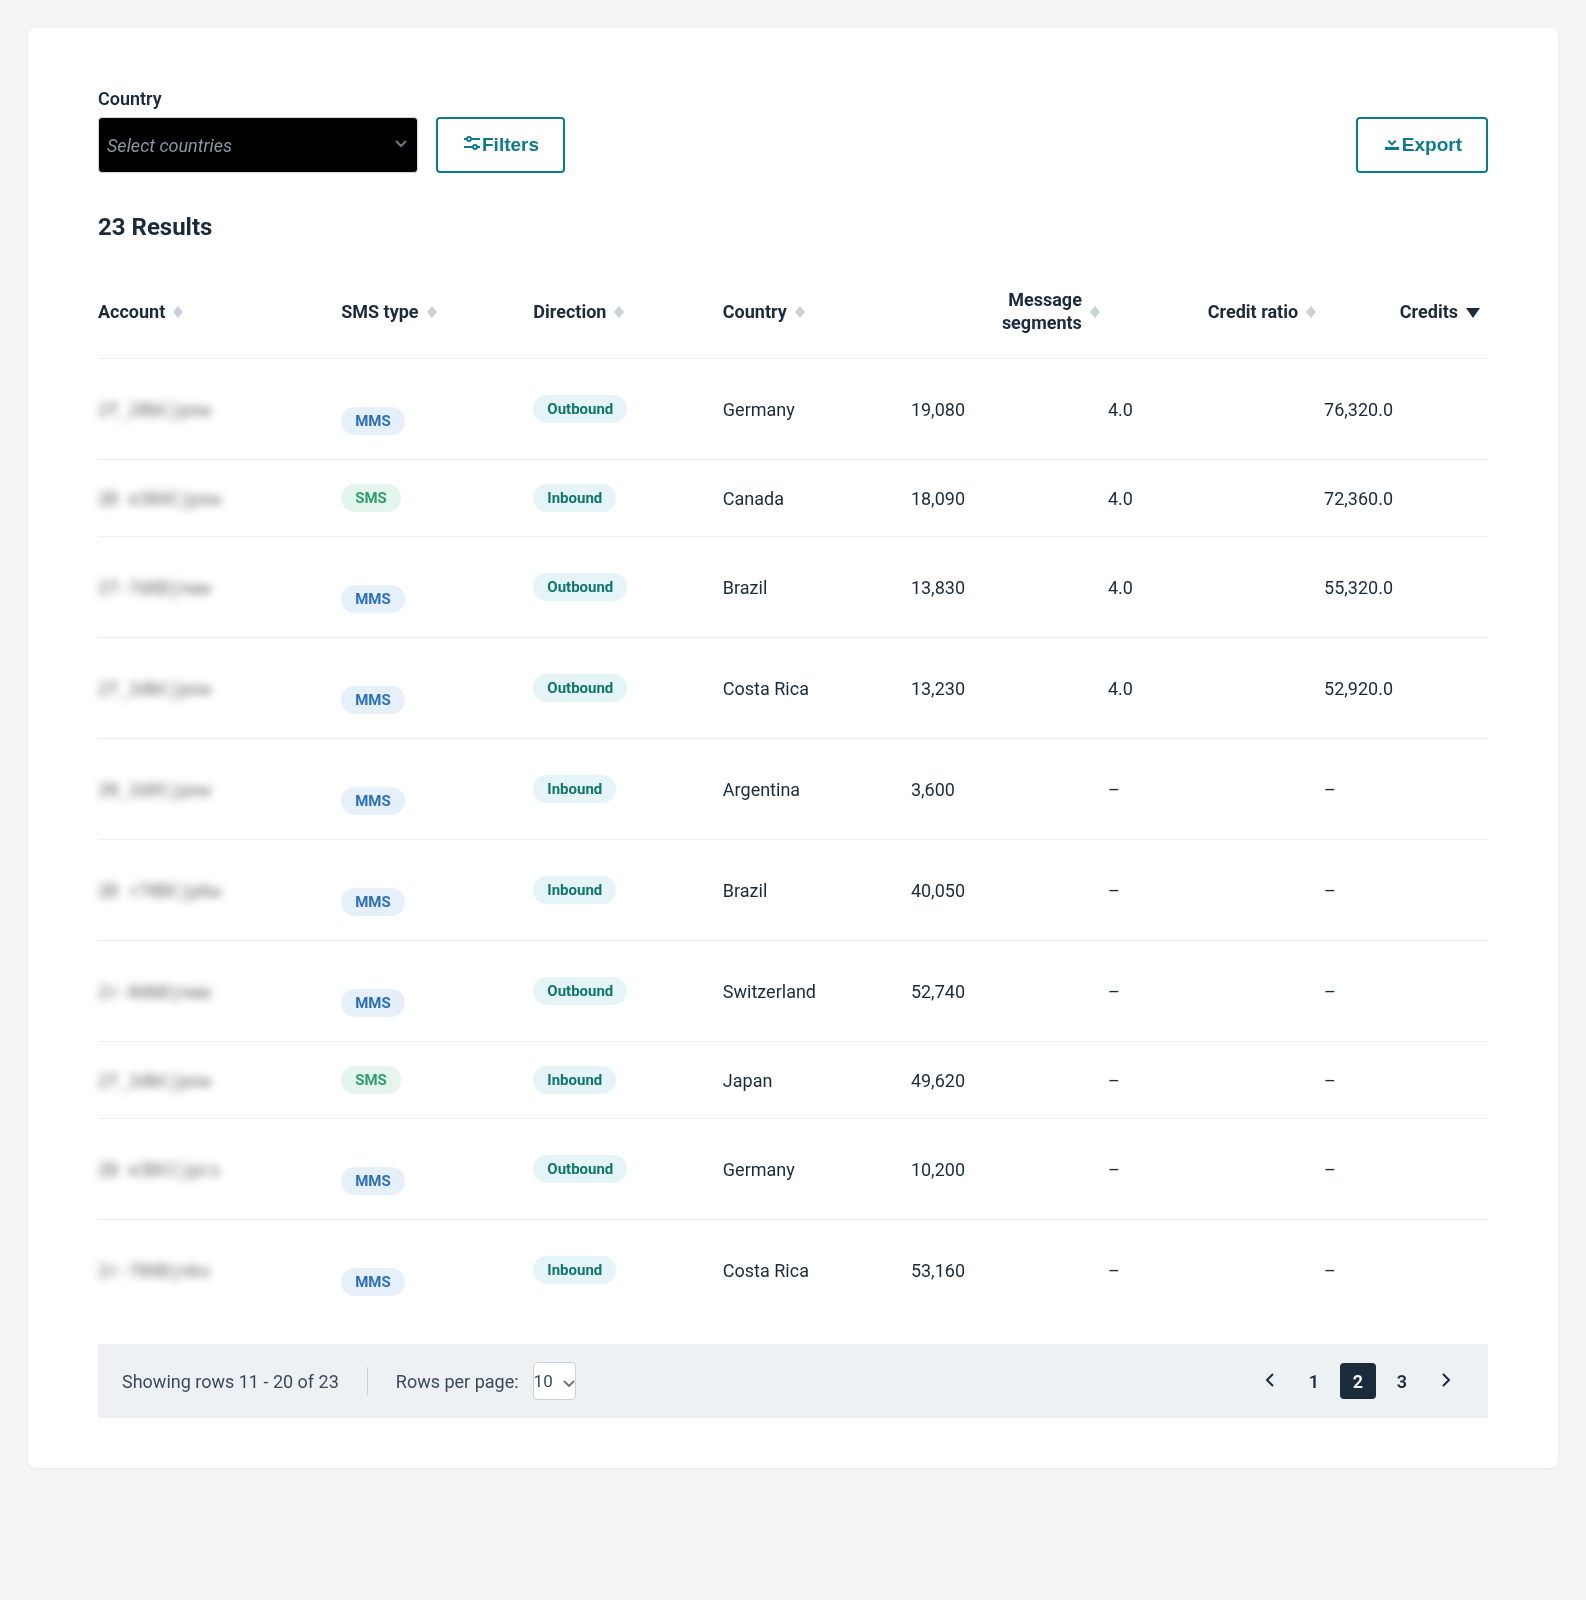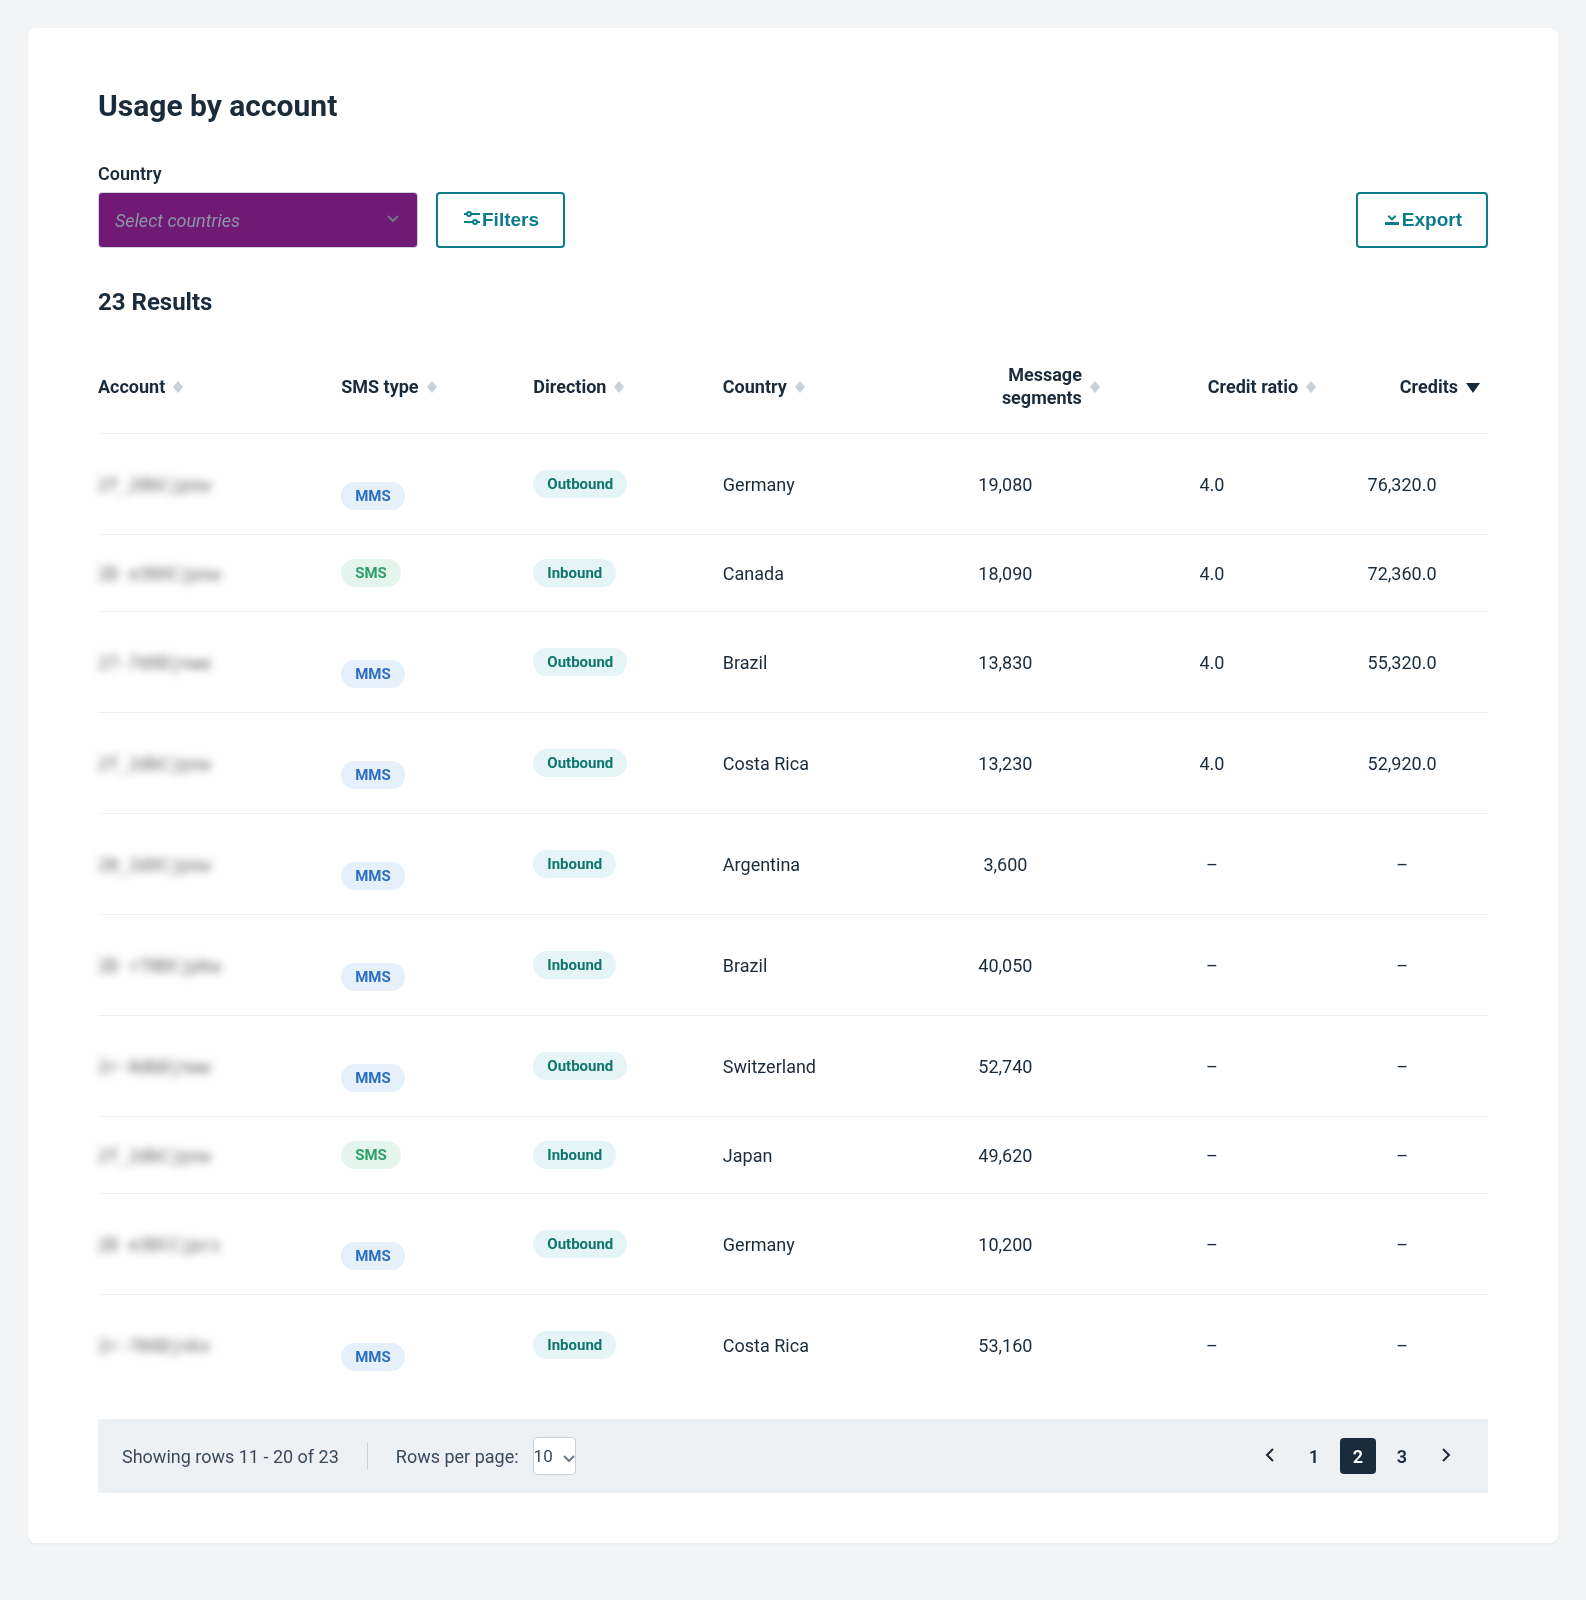--- a/index.html
+++ b/index.html
@@ -37,26 +37,26 @@
   font-size: 18px;
   font-weight: 600;
   color: #1a2b3c;
   margin-bottom: 8px;
 }
 .select {
   height: 56px;
   width: 320px;
   border: 1px solid #d0d7de;
   border-radius: 4px;
-  padding: 0 16px;
+  padding: 0 8px;
   display: flex;
   align-items: center;
   justify-content: space-between;
   cursor: pointer;
-  background: #701a75;
+  background: #000000;
 }
 .select-placeholder {
   color: #8a96a3;
   font-style: italic;
   font-size: 18px;
 }
 .chevron-down {
   width: 16px;
   height: 16px;
 }
@@ -107,21 +107,21 @@
 }
 .sort-icons svg { width: 10px; height: 6px; }
 .sort-single svg { width: 14px; height: 10px; }
 tbody tr { border-top: 1px solid #ebeef2; }
 tbody td {
   padding: 24px 8px 24px 0;
   font-size: 18px;
   color: #1a2b3c;
   vertical-align: middle;
 }
-tbody td.right { text-align: center; }
+tbody td.right { text-align: left; }
 .account-cell {
   filter: blur(4px);
   font-family: monospace;
   color: #555;
   font-size: 17px;
 }
 .badge {
   display: inline-block;
   padding: 5px 14px;
   border-radius: 999px;
@@ -174,21 +174,20 @@
   color: #1a2b3c;
 }
 .pager-btn.active { background: #1a2b3c; color: #fff; }
 .pager-btn svg { width: 10px; height: 16px; }
 th .two-line { display: inline-block; text-align: right; line-height: 1.25; }
 </style>
 </head>
 <body>
 
 <div class="card">
-  <h1 class="page-title">Usage by account</h1>
 
   <div class="controls-row">
     <div class="field-group">
       <label class="field-label">Country</label>
       <div class="select">
         <span class="select-placeholder">Select countries</span>
         <span>
           <svg class="chevron-down" viewBox="0 0 16 16" fill="none" stroke="#6b7785" stroke-width="2">
               <polyline points="3,6 8,11 13,6"></polyline>
             </svg>

